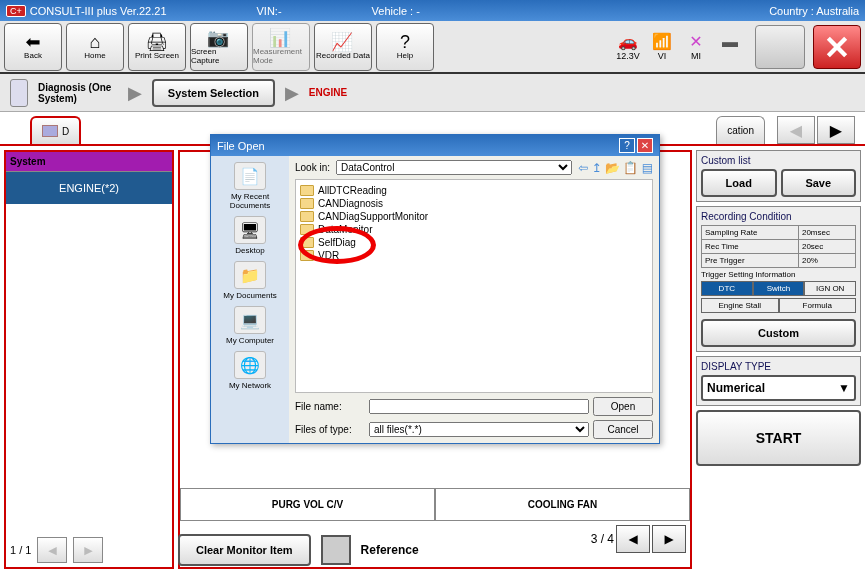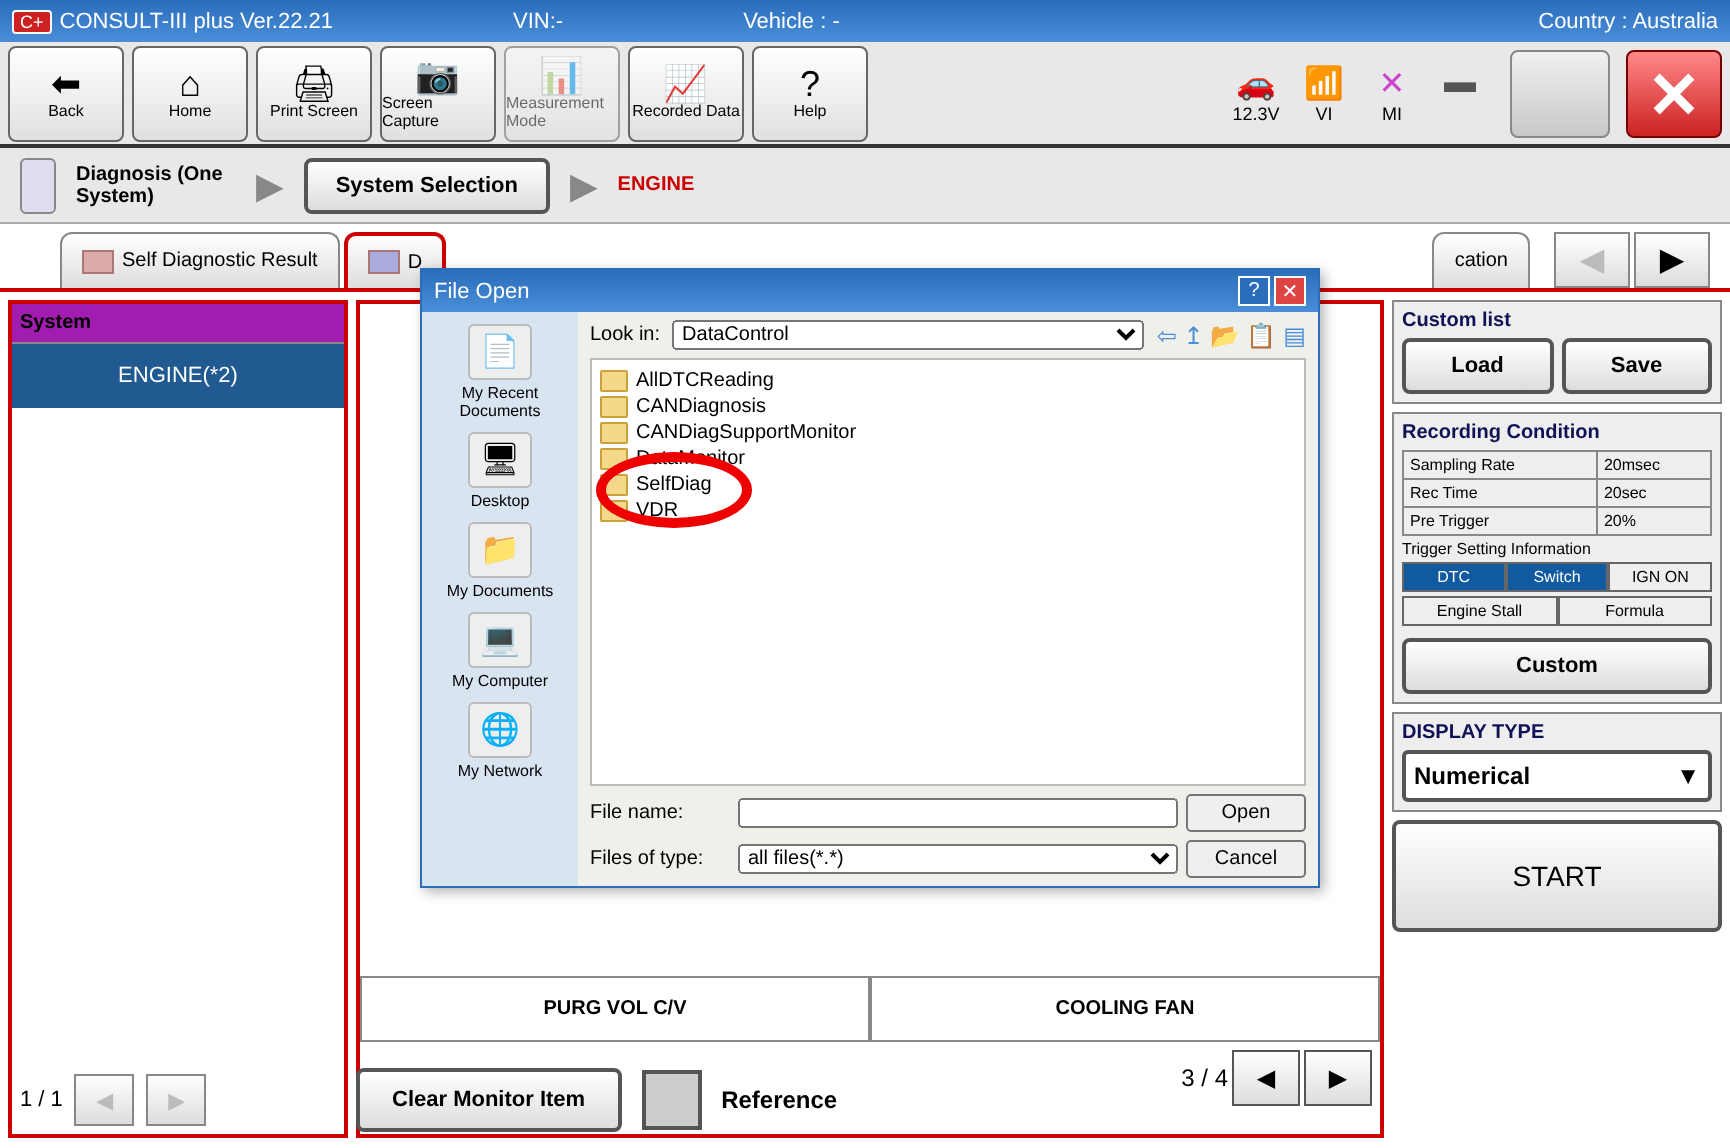--- a/index.html
+++ b/index.html
@@ -54,30 +54,30 @@
   .cg-pager { position: absolute; bottom: 46px; right: 4px; transform: translateY(100%); display: flex; align-items: center; gap: 2px; font-size: 12px; padding-top:4px; }
   .cg-pager .pbtn { width: 34px; height: 28px; border: 1px solid #555; background: linear-gradient(#fff,#ddd); display:flex;align-items:center;justify-content:center; }
 
   .bottom-bar { position: absolute; bottom: 4px; left: 178px; right: 173px; height: 40px; display: flex; align-items: center; gap: 10px; }
   .btn-wide { background: linear-gradient(#fff,#ddd); border: 2px solid #555; border-radius: 4px; padding: 8px 16px; font-size: 11px; font-weight: bold; }
   .ref-box { width: 30px; height: 30px; border: 2px solid #555; background: #ccc; }
   .ref-lbl { font-size: 12px; font-weight: bold; }
 
   .right-panel { width: 165px; display: flex; flex-direction: column; gap: 4px; }
   .rp-box { border: 1px solid #888; background: #eee; padding: 4px; }
-  .rp-title { color: #115; font-size: 10px; font-weight: bold; margin-bottom: 3px; }
+  .rp-title { color: #115; font-size: 10px; font-weight: normal; margin-bottom: 3px; }
   .rp-row2 { display: flex; gap: 4px; }
   .rp-btn { flex: 1; background: linear-gradient(#fff,#ddd); border: 2px solid #555; border-radius: 4px; text-align: center; padding: 6px 0; font-size: 11px; font-weight: bold; cursor:pointer; }
   .rp-table { font-size: 8px; border-collapse: collapse; width: 100%; }
   .rp-table td { border: 1px solid #888; padding: 2px 3px; }
   .rp-chip-row { display:flex; margin-top:2px; }
   .rp-chip { flex:1; font-size:8px; text-align:center; padding:2px 0; border:1px solid #666; }
   .rp-chip.blue { background:#115aa0; color:#fff; }
   .rp-sel { width: 100%; background: #fff; border: 2px solid #555; border-radius: 3px; padding: 4px; font-size: 12px; font-weight: bold; display:flex; justify-content:space-between; align-items:center; }
-  .rp-start { background: linear-gradient(#fff,#ddd); border: 2px solid #555; border-radius: 4px; text-align: center; padding: 18px 0; font-size: 14px; font-weight: normal; }
+  .rp-start { background: linear-gradient(#fff,#ddd); border: 2px solid #555; border-radius: 4px; text-align: center; padding: 18px 0; font-size: 14px; font-weight: bold; }
 
   
   .file-dlg { position: absolute; left: 210px; top: 134px; width: 450px; height: 310px; background: #f0f0ea; border: 1px solid #2a6dbb; box-shadow: 2px 2px 6px rgba(0,0,0,.3); display:flex; flex-direction:column; }
   .file-dlg .fd-title { background: linear-gradient(#2a6dbb,#4a8dd8); color:#fff; font-size:11px; padding: 3px 6px; display:flex; align-items:center; }
   .fd-title .sp { flex:1; }
   .fd-title .winbtn { width:16px; height:15px; background:#d44; color:#fff; font-size:10px; display:flex;align-items:center;justify-content:center; margin-left:2px; border:1px solid #fff; }
   .fd-title .winhelp { background:#2a6dbb; }
   .fd-body { flex:1; display:flex; }
   .fd-places { width: 78px; background:#d9e4f1; display:flex; flex-direction:column; align-items:center; padding:6px 0; gap:6px; font-size:8px; text-align:center; }
   .fd-place .pi { width:32px; height:28px; background:#eee; border:1px solid #bbb; border-radius:3px; margin:0 auto 2px; display:flex;align-items:center;justify-content:center; font-size:16px; }
@@ -164,24 +164,20 @@
 <div class="breadcrumb">
   <span class="bc-phone"></span>
   <span class="bc-text">Diagnosis (One System)</span>
   <span class="bc-arrow">▶</span>
   <span class="bc-cap">System Selection</span>
   <span class="bc-arrow">▶</span>
   <span class="bc-engine">ENGINE</span>
 </div>
 
 <div class="tab-row">
-  <div class="tab">
-    <span class="tab-ic"></span>
-    <span>Self Diagnostic Result</span>
-  </div>
   <div class="tab" style="border-color:#c00;border-width:2px;">
     <span class="tab-ic" style="background:#aad"></span>
     <span>D</span>
   </div>
   <div class="tab-spacer"></div>
   <div class="tab">
       <span>cation</span>
     </div>
   <div style="width:8px"></div>
   <div class="tab-arrow dis">◀</div>

